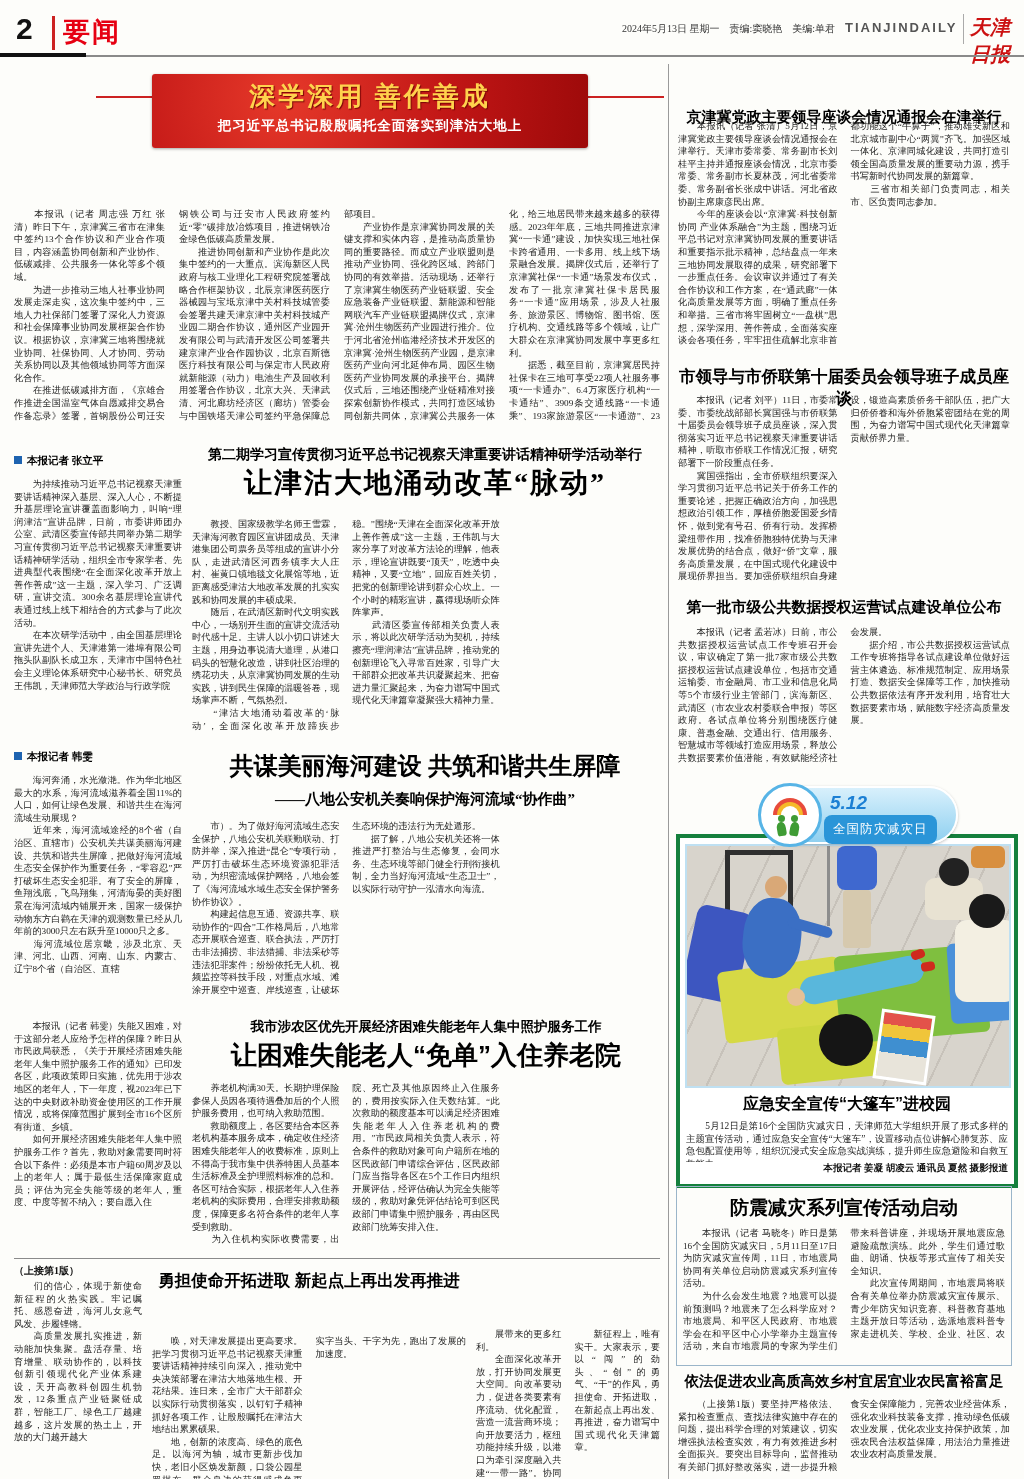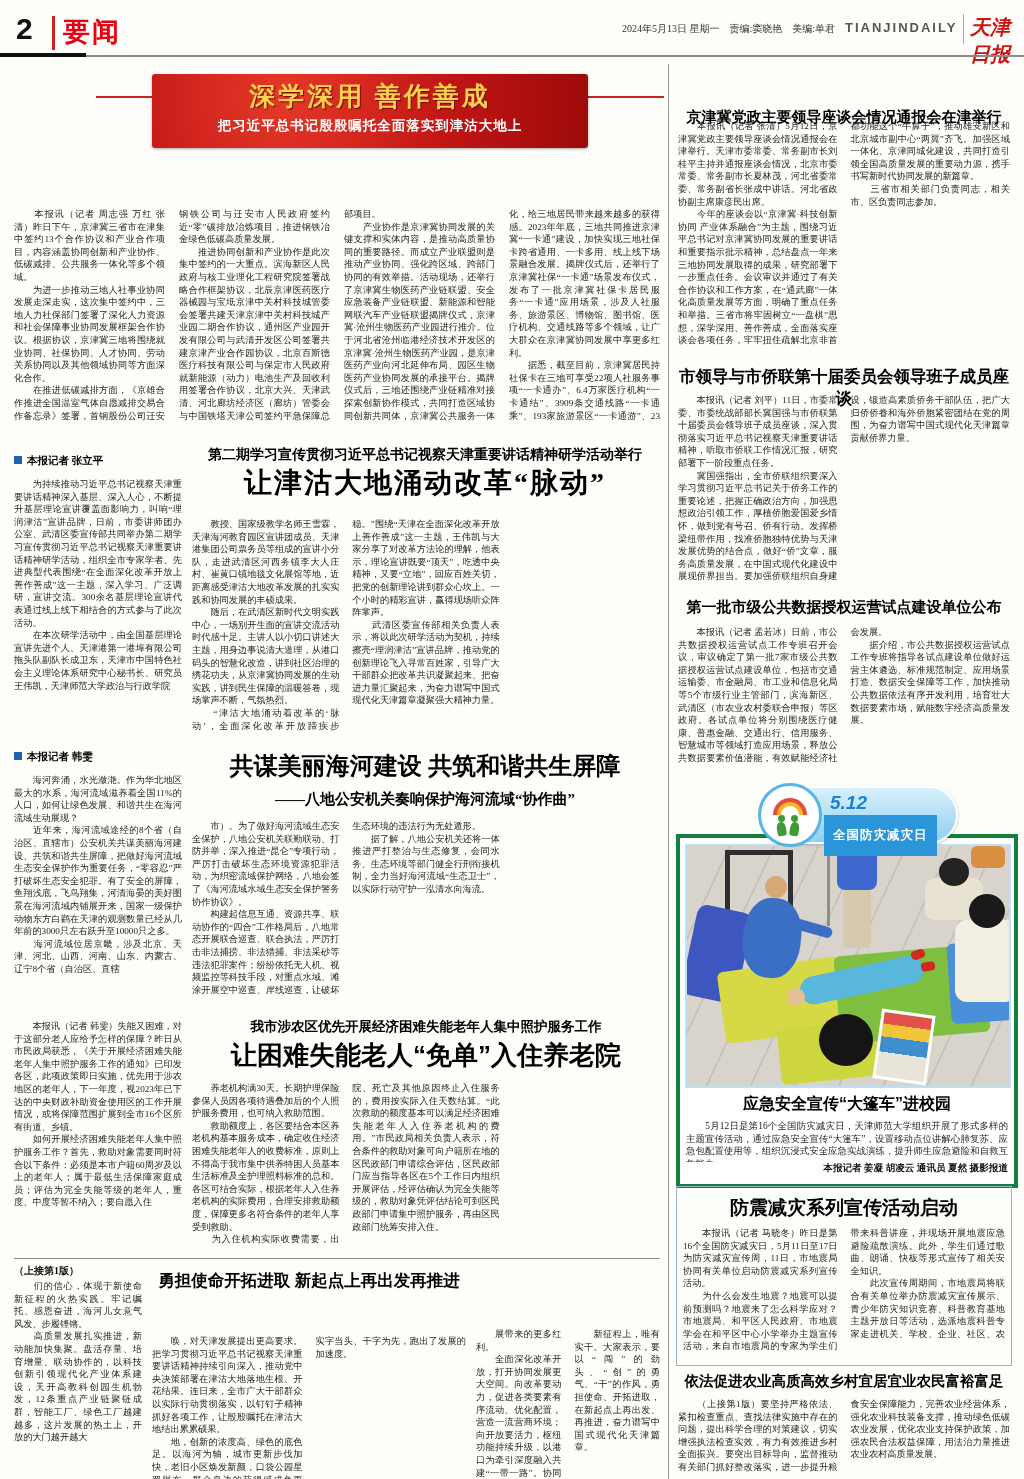--- a/index.html
+++ b/index.html
@@ -29,22 +29,22 @@
          border-radius:30px;box-shadow:0 1px 3px rgba(0,0,0,.25);z-index:5;}
   #badge .circle{position:absolute;left:-6px;top:-5px;width:58px;height:58px;border-radius:50%;
                  background:#fff;border:3px solid #57b4e6;overflow:hidden;}
   .arc1{position:absolute;left:12px;top:12px;width:34px;height:17px;border-radius:17px 17px 0 0;background:#e84b3c;}
   .arc2{position:absolute;left:4px;top:4px;width:26px;height:13px;border-radius:13px 13px 0 0;background:#f5b929;}
   .arc3{position:absolute;left:8px;top:8px;width:18px;height:9px;border-radius:9px 9px 0 0;background:#fff;}
   .figgy{position:absolute;width:9px;height:14px;background:#3f9c35;border-radius:45% 45% 20% 20%;}
   .fighead{position:absolute;width:7px;height:7px;border-radius:50%;background:#3f9c35;}
   #badge .num{position:absolute;left:66px;top:4px;font-size:19px;font-weight:900;font-style:italic;color:#1b7fd4;
               font-family:"Liberation Sans",sans-serif;}
-  #badge .lab{position:absolute;left:60px;top:27px;background:#2a95d8;color:#fff;font-size:12.5px;font-weight:bold;
-              padding:12px 9px;border-radius:0;font-family:"Liberation Sans",sans-serif;letter-spacing:1px;}
+  #badge .lab{position:absolute;left:60px;top:27px;background:#2a95d8;color:#fff;font-size:12.5px;font-weight:normal;
+              padding:6px 9px;border-radius:8px;font-family:"Liberation Sans",sans-serif;letter-spacing:1px;}
   
   #photoBox{border:4px solid #15803d;background:#fff;}
   #photo{position:relative;overflow:hidden;background:#d2cec6;
          background-image:repeating-linear-gradient(115deg,#d8d4cc 0 38px,#c7c2ba 38px 40px),
                           repeating-linear-gradient(25deg,#d2cec600 0 70px,#c9c4bc55 70px 72px);}
   #photo div{position:absolute;}
 </style>
 </head>
 <body>
 

